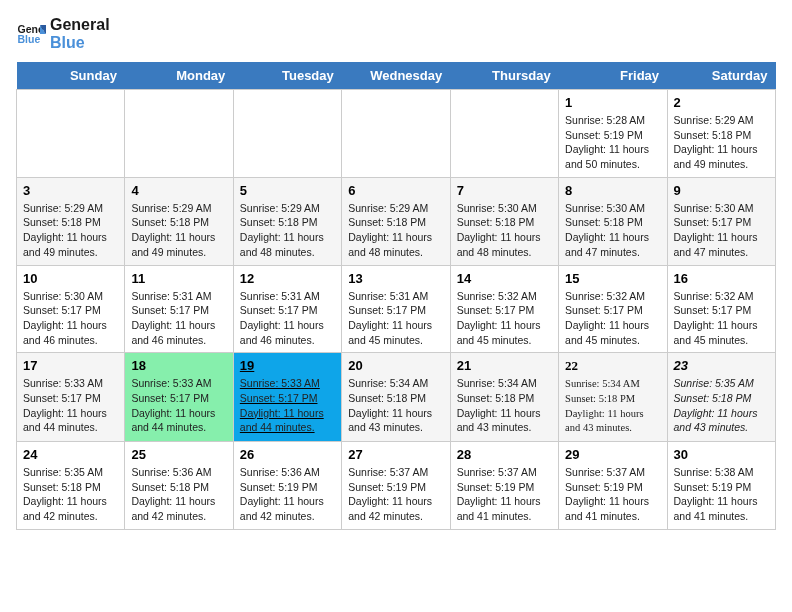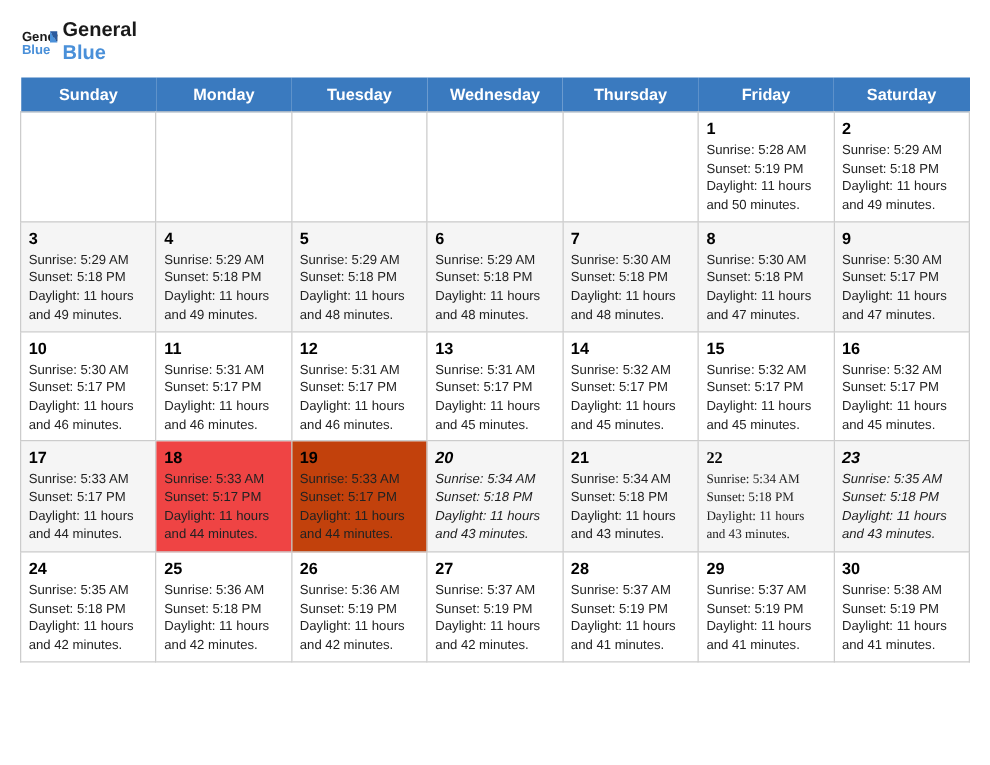--- a/index.html
+++ b/index.html
@@ -38,21 +38,21 @@
       color: #333;
     }
     .calendar-table {
       width: 100%;
       border-collapse: collapse;
       font-size: 11px;
     }
     .calendar-table th {
       background-color: #3a7abf;
       color: white;
-      text-align: center;
+      text-align: right;
       padding: 6px 8px;
       font-size: 13px;
       font-weight: bold;
     }
     .calendar-table td {
       border: 1px solid #ccc;
       vertical-align: top;
       padding: 5px 6px;
       min-height: 80px;
       width: 14.28%;
@@ -217,33 +217,33 @@
 Daylight: 11 hours and 45 minutes.</div>
         </td>
       </tr>
       <tr>
         <td style="background: rgb(245, 245, 245); margin-left: 16px;">
           <div class="day-number">17</div>
           <div class="day-info">Sunrise: 5:33 AM
 Sunset: 5:17 PM
 Daylight: 11 hours and 44 minutes.</div>
         </td>
-        <td style="background: #ef4444;">
+        <td style="background: #86efac;">
           <div class="day-number">18</div>
           <div class="day-info">Sunrise: 5:33 AM
 Sunset: 5:17 PM
 Daylight: 11 hours and 44 minutes.</div>
         </td>
-        <td style="background: #c2410c;">
+        <td style="background: #0ea5e9; text-decoration: underline;">
           <div class="day-number">19</div>
           <div class="day-info">Sunrise: 5:33 AM
 Sunset: 5:17 PM
 Daylight: 11 hours and 44 minutes.</div>
         </td>
-        <td style="background: rgb(245, 245, 245); font-style: italic;">
+        <td style="background: rgb(245, 245, 245);">
           <div class="day-number">20</div>
           <div class="day-info">Sunrise: 5:34 AM
 Sunset: 5:18 PM
 Daylight: 11 hours and 43 minutes.</div>
         </td>
         <td style="background: rgb(245, 245, 245);">
           <div class="day-number">21</div>
           <div class="day-info">Sunrise: 5:34 AM
 Sunset: 5:18 PM
 Daylight: 11 hours and 43 minutes.</div>

